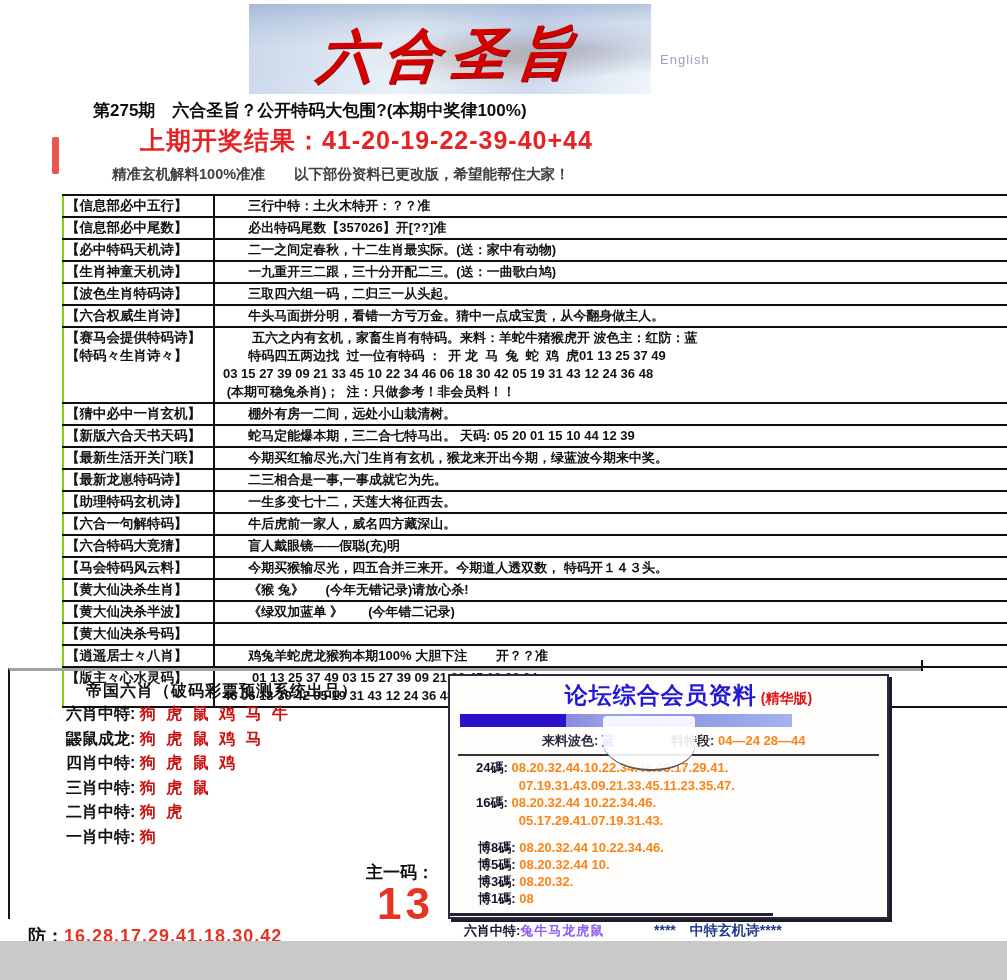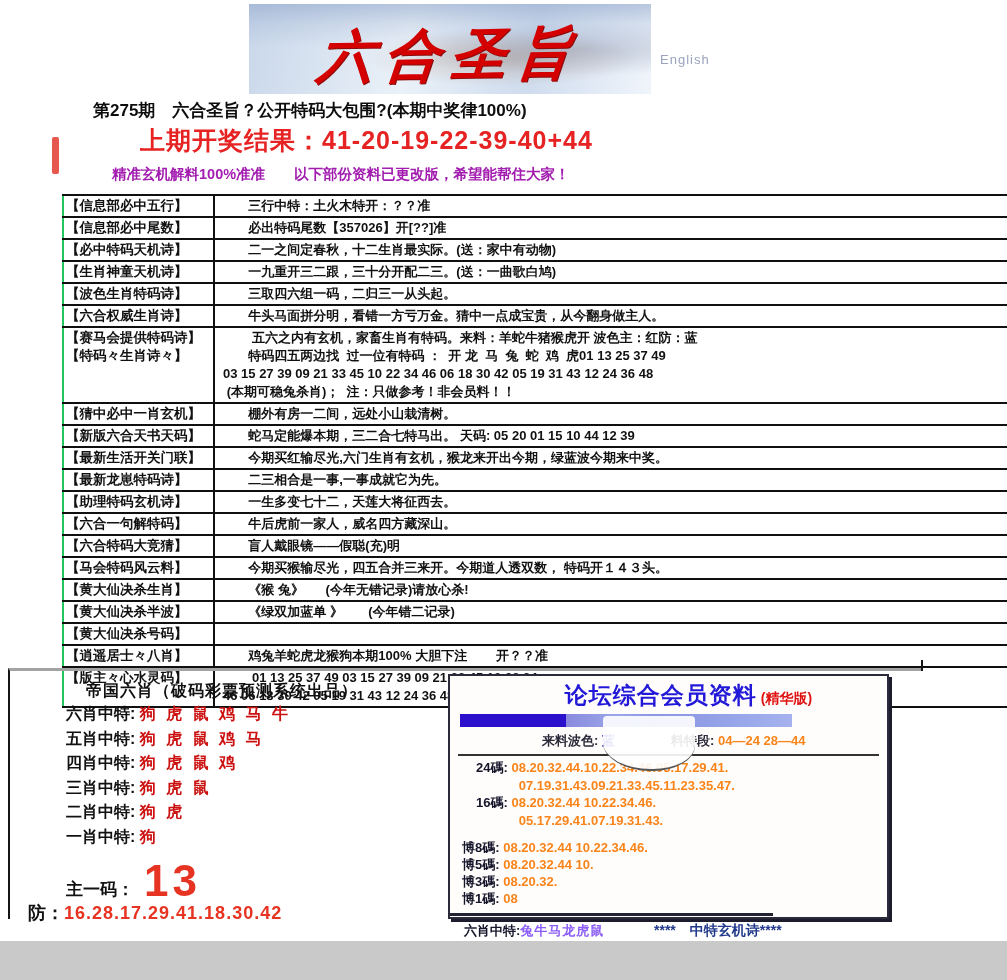--- a/index.html
+++ b/index.html
@@ -24,41 +24,41 @@
     position:absolute;left:0;right:0;top:14px;text-align:center;
     font-family:"DejaVu Serif","Liberation Serif",serif;
     font-size:56px;font-weight:900;font-style:italic;color:#d40000;
     letter-spacing:10px;transform:skewX(-6deg) rotate(-1deg);
     text-shadow:1px 1px 0 #8a0c0c;
   }
   .english{left:660px;top:52px;font-size:13px;color:#9aa3bd;letter-spacing:1px;}
 
   .issue-line{left:93px;top:99px;font-size:17px;font-weight:bold;color:#0d0d0d;}
   .result-line{left:140px;top:124px;font-size:25px;font-weight:bold;color:#e62222;letter-spacing:1px;}
-  .notice-line{left:112px;top:165px;font-size:14.5px;font-weight:bold;color:#a21caf;}
+  .notice-line{left:112px;top:165px;font-size:14.5px;font-weight:bold;color:#404040;}
   .red-streak{left:52px;top:137px;width:7px;height:37px;background:#e23b2e;opacity:.85;border-radius:2px;}
 
   
   .tips-table{left:62px;top:194px;width:945px;border-top:2px solid #101010;}
   .tip-row{display:flex;border-bottom:2px solid #101010;}
   .tip-label{
-    flex:0 0 146px;border-left:2px solid #22c55e;border-right:2px solid #101010;
+    flex:0 0 146px;border-left:2px solid #84cc16;border-right:2px solid #101010;
     font-size:13.5px;font-weight:bold;line-height:18px;padding:1px 1px 1px 2px;
   }
   .tip-text{flex:1;font-size:13px;font-weight:bold;line-height:18px;padding:1px 2px 1px 8px;}
 
   
   .bottom-wrap{left:8px;top:668px;width:913px;height:248px;border-top:3px solid #a3a3a3;border-left:2px solid #151515;}
   .bw-tick{position:absolute;right:0;top:-11px;width:2px;height:11px;background:#151515;}
 
   .empire{position:absolute;left:14px;top:10px;width:410px;}
   .empire-title{font-size:16px;font-weight:bold;padding-left:62px;letter-spacing:1px;}
   .empire-row{font-size:16px;font-weight:bold;line-height:24.5px;padding-left:42px;}
   .empire-row .zv{color:#cc1111;letter-spacing:3px;}
-  .main-line{margin-top:12px;padding-left:42px;display:flex;align-items:flex-end;}
+  .main-line{margin-top:12px;padding-left:42px;display:flex;align-items:flex-end;flex-direction:column;}
   .main-line .ml{font-size:17px;font-weight:bold;}
   .main-line .mv{font-size:44px;line-height:40px;font-weight:bold;color:#e63322;margin-left:10px;letter-spacing:4px;}
   .guard-line{padding-left:4px;font-size:18px;font-weight:bold;}
   .guard-line .gv{color:#e63322;letter-spacing:1px;}
 
   
   .member{
     position:absolute;left:438px;top:3px;width:437px;height:241px;background:#fffdfb;
     border:2px solid #2a2a3a;box-shadow:3px 3px 0 #1c1c2c;font-weight:bold;
   }
@@ -68,21 +68,21 @@
   .grad-bar{
     margin:3px 0 0 10px;width:332px;height:13px;
     background:linear-gradient(90deg,#2b10cc 0%,#2b10cc 32%,#8a8ade 32%,#9aa6e8 47%,#8b97e2 58%,#8f9ce5 70%,#98a8ea 86%,#a6b2ee 100%);
   }
   .wave-line{margin-top:5px;padding-left:92px;font-size:13px;color:#2a2a3a;}
   .wave-line .blue{color:#1d1dd0;}
   .wave-line .orange{color:#f9841a;}
   .wave-gap{display:inline-block;width:56px;}
   .m-hr1{margin:4px 8px 0 8px;border-top:2px solid #333;}
   .codes{margin-top:3px;padding-left:26px;font-size:13px;line-height:17.5px;color:#14142a;}
-  .bo-codes{margin-top:10px;padding-left:12px;font-size:13px;line-height:17px;color:#14142a;}
+  .bo-codes{margin-top:10px;padding-left:28px;font-size:13px;line-height:17px;color:#14142a;}
   .code-val{color:#f9841a;display:inline-block;vertical-align:top;white-space:pre-wrap;}
   .m-hr2{margin-top:6px;width:74%;border-top:3px solid #223;}
   .member-bottom{display:flex;margin-top:4px;}
   .mb-left{padding-left:14px;width:178px;font-size:13px;line-height:21px;color:#14142a;}
   .mb-left .zv{color:#8b5cf6;letter-spacing:1px;}
   .mb-right{flex:1;padding-left:12px;}
   .poem-title{color:#223a8c;font-size:14px;line-height:20px;}
   .poem-line{color:#d61414;font-size:13.5px;line-height:21px;letter-spacing:1px;}
   .blob{
     position:absolute;left:153px;top:40px;width:92px;height:53px;z-index:4;
@@ -221,21 +221,21 @@
 
   <div class="empire">
     <div class="empire-title">帝国六肖（破码彩票预测系统出品）</div>
     <div>
 
         <div class="empire-row">
           <span>六肖中特: </span><span class="zv">狗 虎 鼠 鸡 马 牛</span>
         </div>
 
         <div class="empire-row">
-          <span>五肖中特: </span><span class="zv">狗 虎 鼠 鸡 马</span>
+          <span>鼹鼠成龙: </span><span class="zv">狗 虎 鼠 鸡 马</span>
         </div>
 
         <div class="empire-row">
           <span>四肖中特: </span><span class="zv">狗 虎 鼠 鸡</span>
         </div>
 
         <div class="empire-row">
           <span>三肖中特: </span><span class="zv">狗 虎 鼠</span>
         </div>
 

